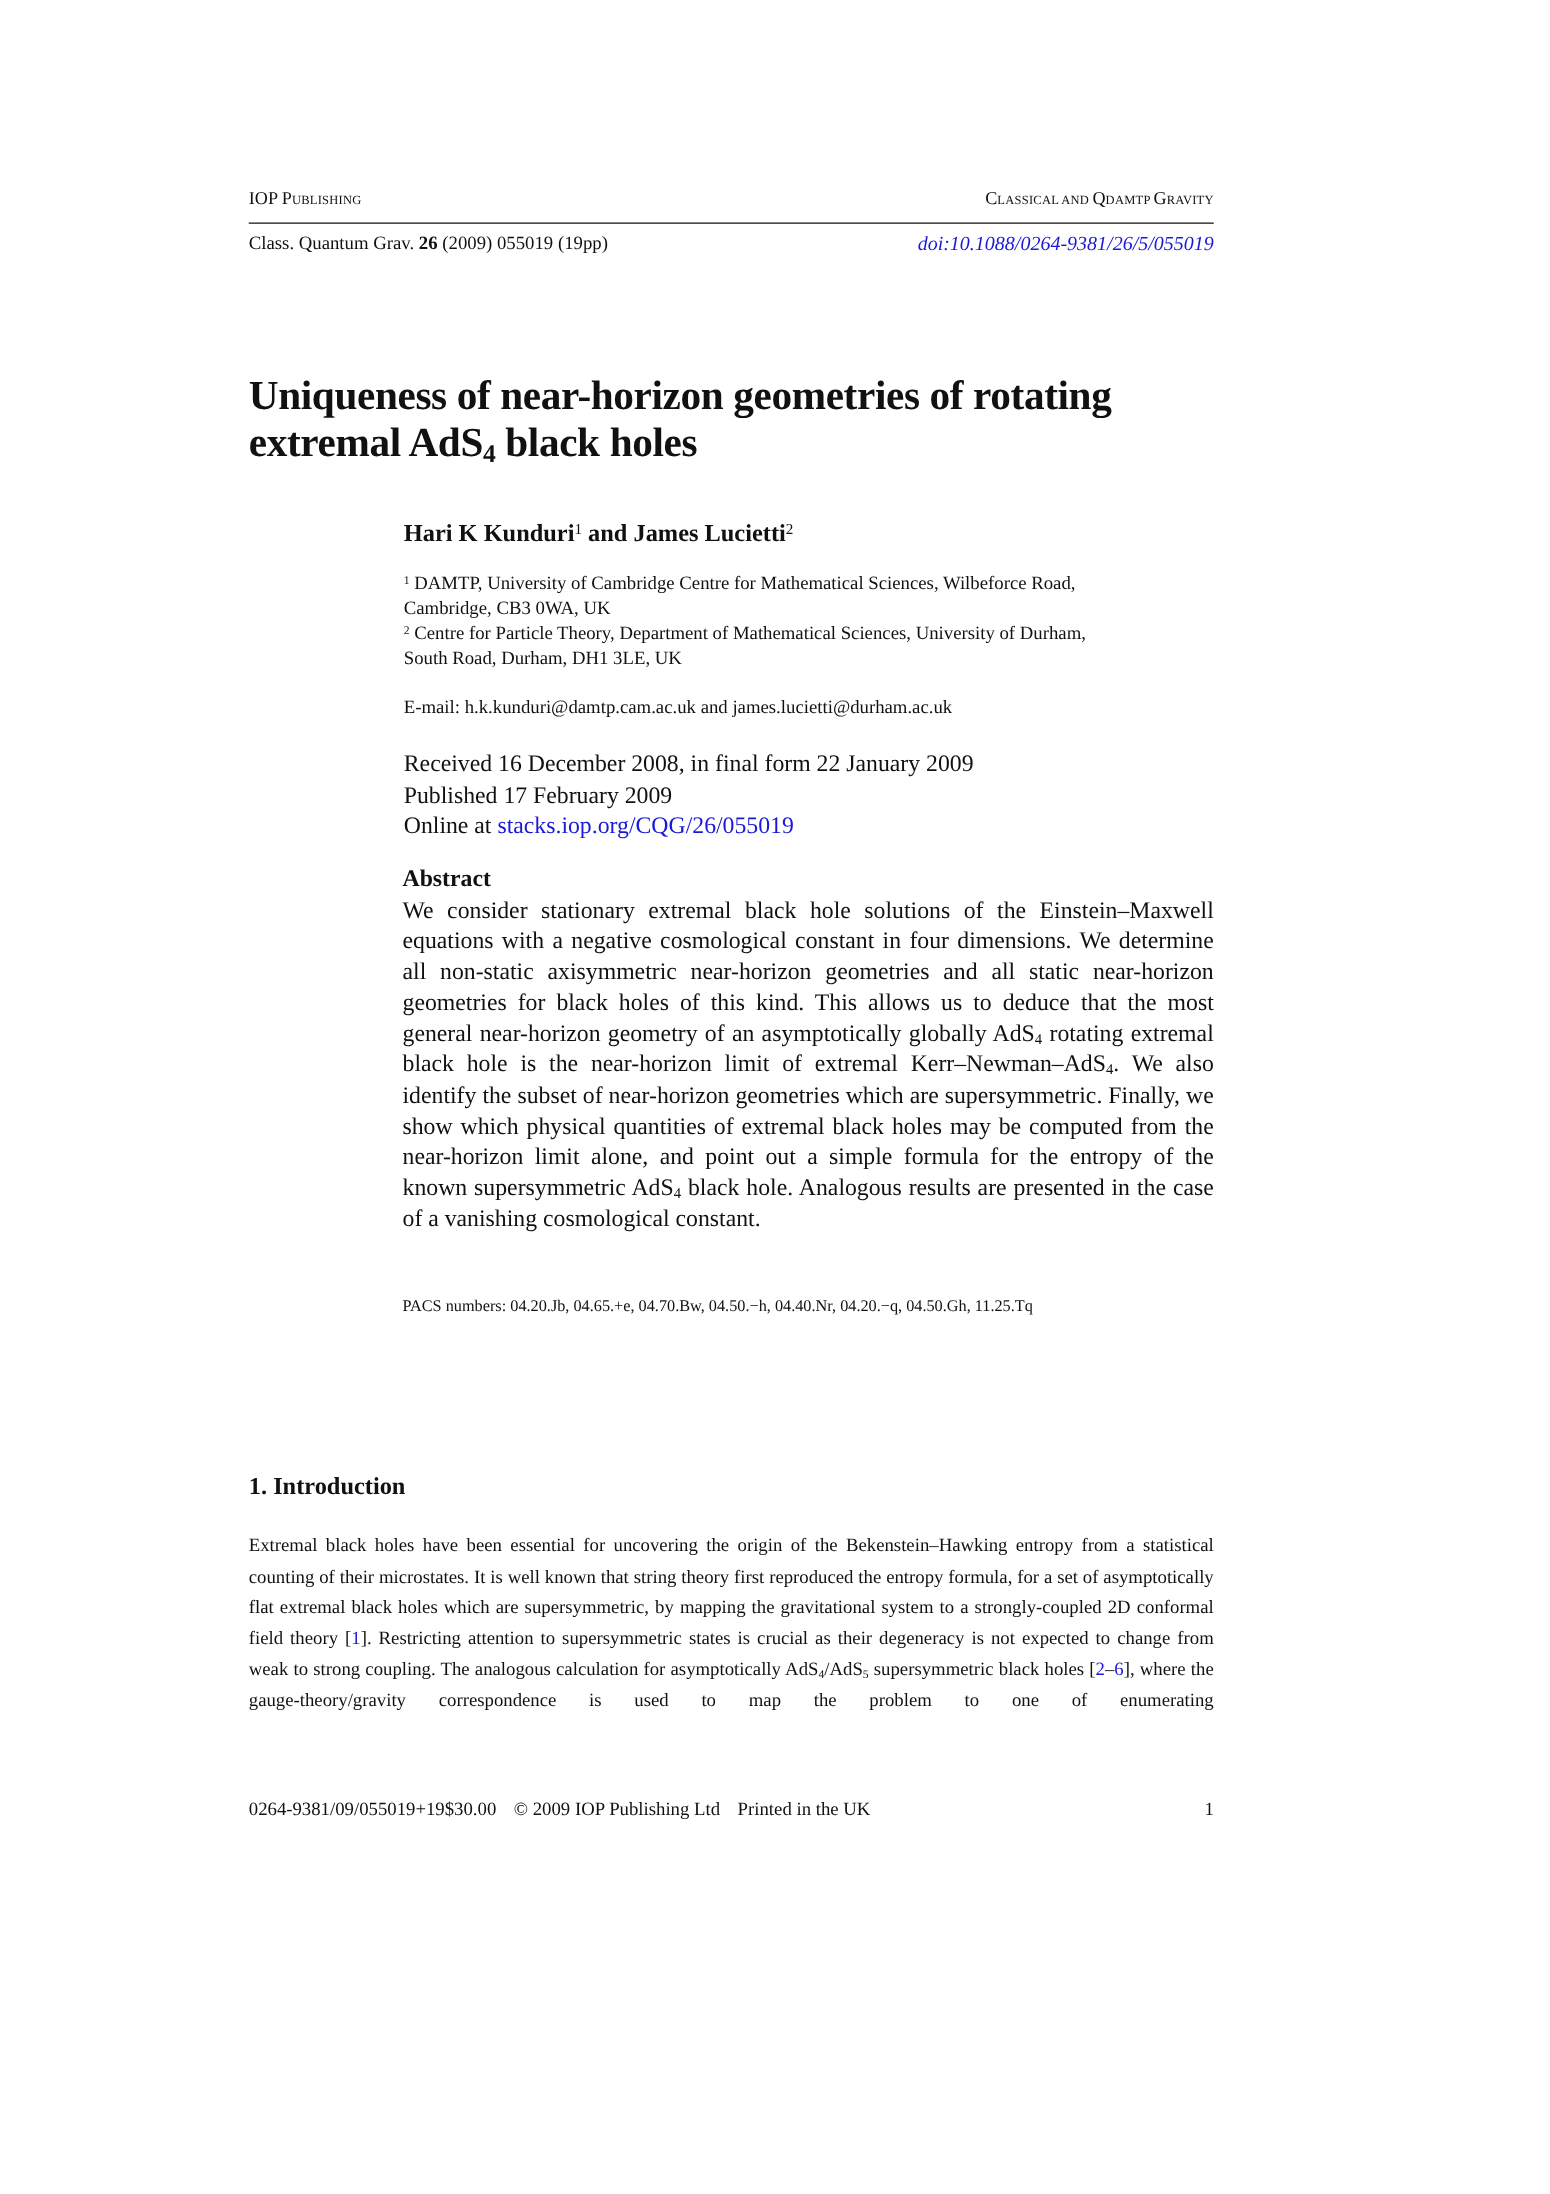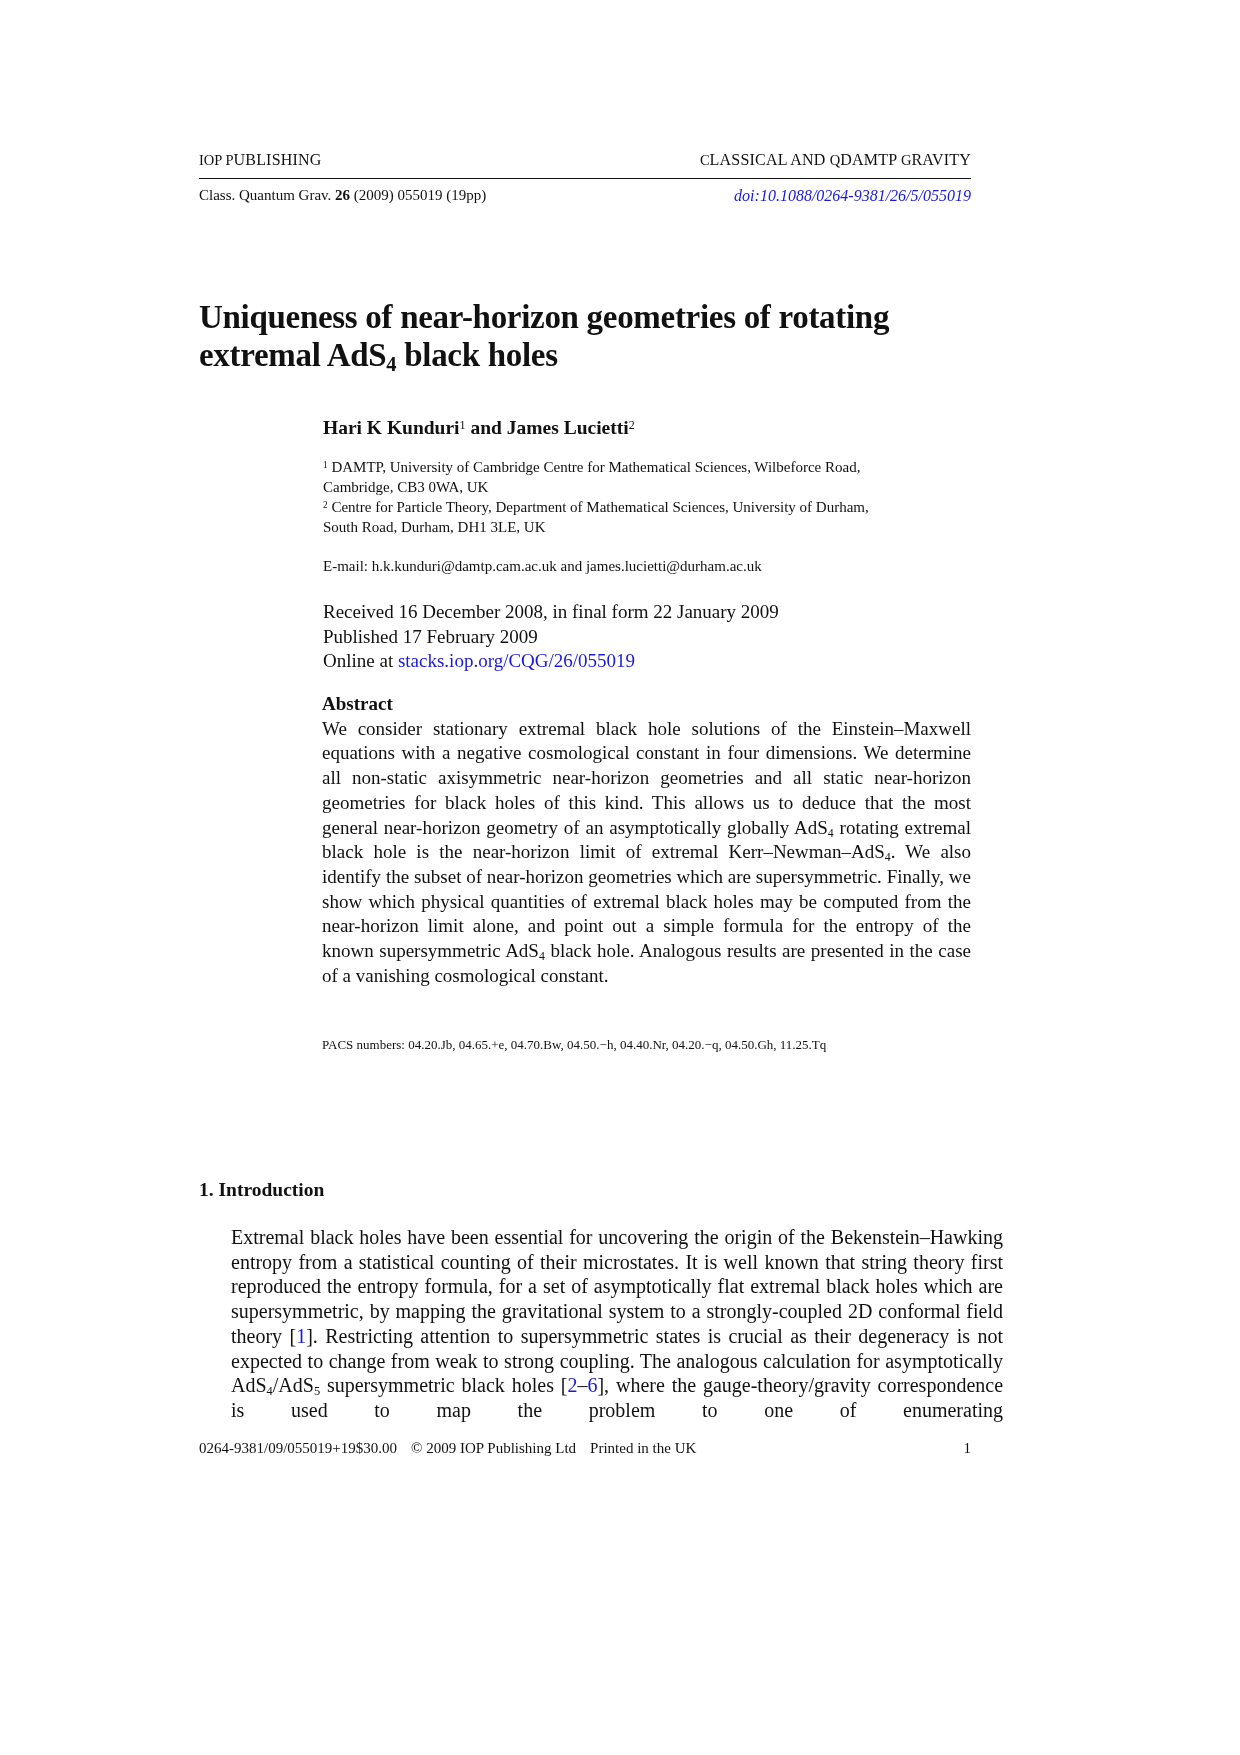--- a/index.html
+++ b/index.html
@@ -3,21 +3,21 @@
   <meta charset="utf-8">
   <style>
     html, body { margin: 0; padding: 0; background: #ffffff; }
     body {
       width: 1240px; height: 1755px; position: relative; overflow: hidden;
       font-family: "Liberation Serif", "DejaVu Serif", serif; color: #111;
     }
     .abs { position: absolute; }
     .link { color: #1a1ad6; text-decoration: none; }
     .sc-big { font-size: 14.5px; }
-    .sc-small { font-size: 16px; letter-spacing: 0.2px; }
+    .sc-small { font-size: 10px; letter-spacing: 0.2px; }
 
     #running-head { left: 199px; top: 151px; width: 772px; height: 20px; font-size: 14.5px; }
     #running-head .left { position: absolute; left: 0; top: 0; }
     #running-head .right { position: absolute; right: 0; top: 0; }
     #head-rule { left: 199px; top: 178px; width: 772px; height: 0; border-top: 1.3px solid #111; }
     #citation-line { left: 199px; top: 187px; width: 772px; height: 20px; font-size: 15px; }
     #citation-line .left { position: absolute; left: 0; top: 0; }
     #citation-line .right { position: absolute; right: 0; top: 0; font-size: 16px; font-style: italic; }
 
     #title { left: 199px; top: 298px; width: 780px; font-size: 33px; font-weight: bold; line-height: 38px; letter-spacing: -0.3px; }
@@ -29,21 +29,21 @@
     #email { left: 323px; top: 558px; font-size: 15px; }
     #dates { left: 323px; top: 600px; font-size: 19px; line-height: 24.6px; }
 
     #abstract { left: 322px; top: 692px; width: 649px; font-size: 19px; line-height: 24.7px; }
     #abstract .h { font-weight: bold; }
     #abstract .body { text-align: justify; text-align-last: left; }
 
     #pacs { left: 322px; top: 1033px; width: 649px; font-size: 13px; line-height: 24.7px; text-align: justify; text-align-last: left; }
 
     #section-heading { left: 199px; top: 1179px; font-size: 19.5px; font-weight: bold; }
-    #intro { left: 199px; top: 1225px; width: 772px; font-size: 20px; line-height: 24.7px; text-align: justify; text-align-last: justify; margin-left: 32px; }
+    #intro { left: 199px; top: 1225px; width: 772px; font-size: 15px; line-height: 24.7px; text-align: justify; text-align-last: justify; }
 
     #footer { left: 199px; top: 1440px; width: 772px; height: 20px; font-size: 15px; }
     #footer .left { position: absolute; left: 0; top: 0; white-space: pre; }
     #footer .right { position: absolute; right: 0; top: 0; }
     .gap { display: inline-block; width: 14px; }
   </style>
 </head>
 <body>
 
 <div id="running-head" class="abs">

